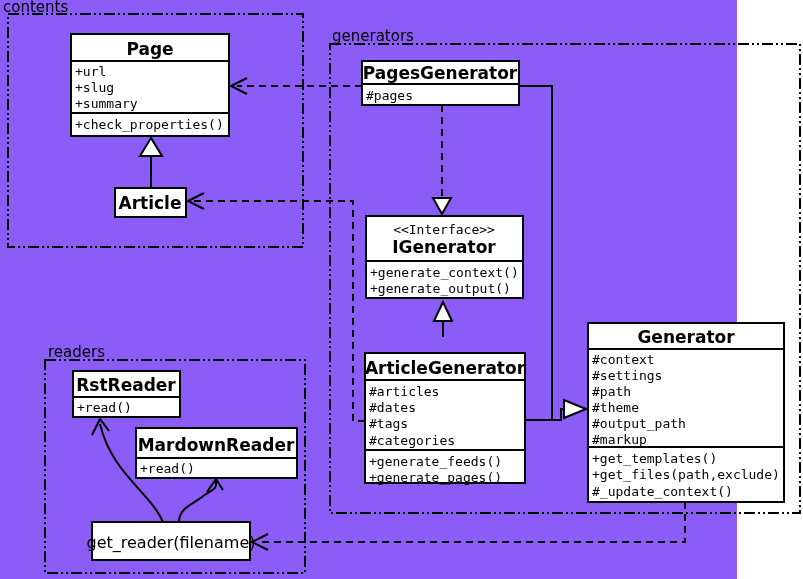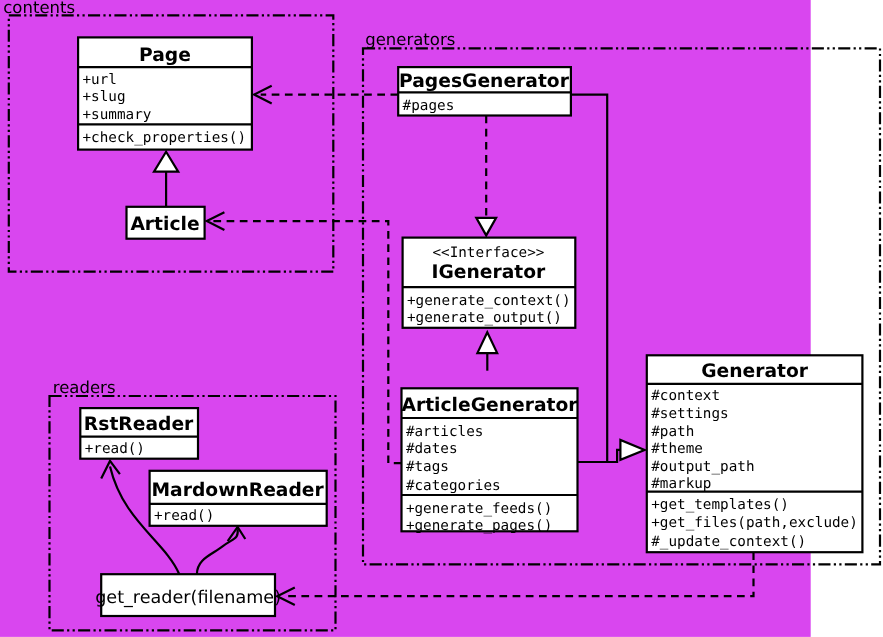--- a/index.html
+++ b/index.html
@@ -1,16 +1,16 @@
 <!DOCTYPE html>
 <html><head>
 <meta charset="utf-8">
 <style>
   html,body{margin:0;padding:0;background:#ffffff;}
-  .stage{position:relative;width:737px;height:579px;background:#d946ef;}
+  .stage{position:relative;width:737px;height:579px;background:#8b5cf6;}
   svg{display:block;}
   .pkg{fill:none;stroke:#000;stroke-width:2;stroke-dasharray:11 3 2 3 2 3;}
   .box{fill:#fff;stroke:#000;stroke-width:2;}
   .div{stroke:#000;stroke-width:2;}
   .solid{stroke:#000;stroke-width:2;fill:none;}
   .dashed{stroke:#000;stroke-width:2;fill:none;stroke-dasharray:7 5;}
   .tri{fill:#fff;stroke:#000;stroke-width:2;stroke-linejoin:miter;}
   .oarrow{stroke:#000;stroke-width:2;fill:none;}
   .pkg-label{font:15px "DejaVu Sans", sans-serif;fill:#000;}
   .cls-title{font:bold 17px "DejaVu Sans", sans-serif;fill:#000;text-anchor:middle;}

